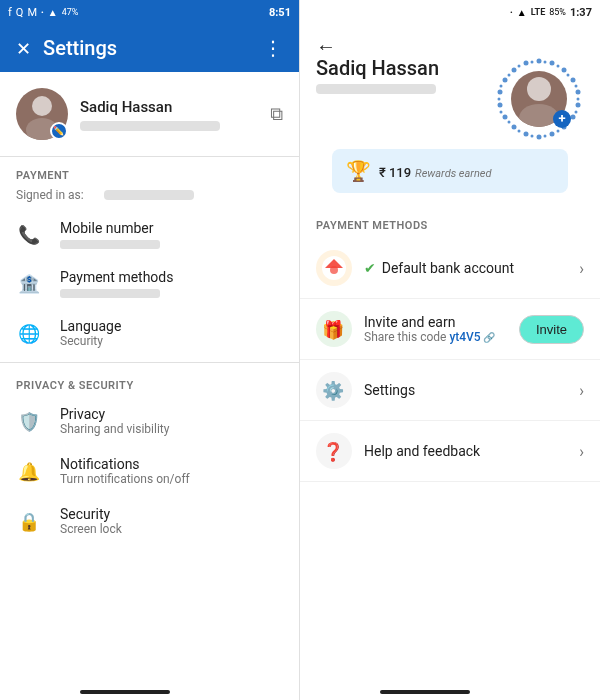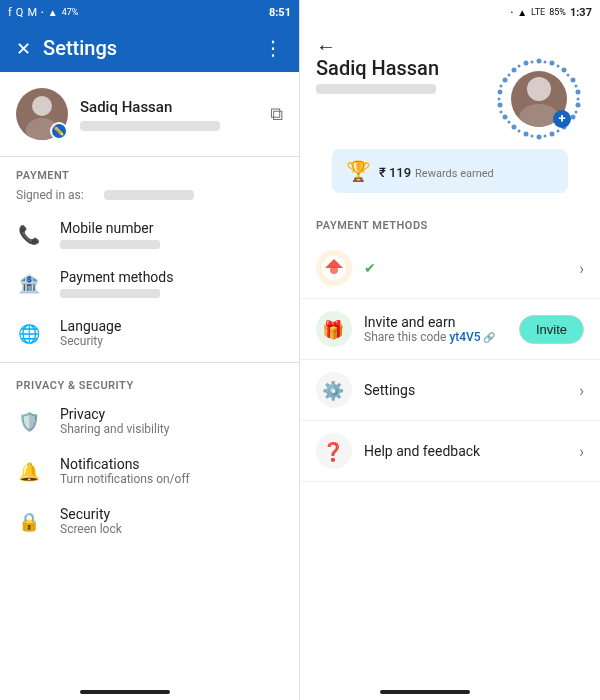--- a/index.html
+++ b/index.html
@@ -239,21 +239,21 @@
       margin: 0 16px;
       padding: 10px 14px;
       background: #e3f2fd;
       border-radius: 8px;
       display: flex;
       align-items: center;
       gap: 8px;
     }
     .trophy-icon { font-size: 20px; }
     .rewards-text { font-size: 13px; color: #212121; font-weight: 500; margin-top: 28px; }
-    .rewards-label { font-size: 11px; color: #757575; }
+    .rewards-label { font-size: 11px; color: #757575; font-style: italic; }
 
     .payment-section-label {
       padding: 14px 16px 6px 16px;
       font-size: 11px;
       font-weight: 600;
       color: #757575;
       letter-spacing: 0.5px;
     }
 
     .right-menu-item {
@@ -423,21 +423,21 @@
       <div class="menu-item-sub-text" style="font-size:12px;color:#757575;">Screen lock</div>
     </div>
   </div>
 </div>
 
 <div class="right-panel">
 
   <div class="right-status-bar">
     <span style="font-size:8px;color:#212121;">•</span>
     <span style="font-size:10px;">▲</span>
-    <span style="font-size:9px;font-weight:normal;color:#212121;text-align:center;">LTE</span>
+    <span style="font-size:9px;font-weight:bold;color:#212121;text-align:center;">LTE</span>
     <span style="font-size:9px;">85%</span>
     <span class="right-status-time">1:37</span>
   </div>
 
   <div class="right-header">
     <span class="back-arrow">←</span>
   </div>
 
   <div style="padding: 0 16px 8px 16px; display:flex; align-items:flex-start; justify-content:space-between;">
     <div>
@@ -518,20 +518,21 @@
     <div class="right-menu-icon bank-icon-bg">
       <svg width="24" height="24" viewBox="0 0 24 24">
         <circle cx="12" cy="12" r="12" fill="#fff"></circle>
         <path d="M12 3 L21 12 L3 12 Z" fill="#f44336" opacity="0.9"></path>
         <circle cx="12" cy="14" r="4" fill="#f44336" opacity="0.7"></circle>
       </svg>
     </div>
     <div class="right-menu-content">
       <div class="default-bank-row">
         <span class="check-green">✔</span>
+        <span class="bank-name">Default bank account</span>
       </div>
     </div>
     <span class="chevron-right">›</span>
   </div>
 
   <div class="invite-row">
     <div class="right-menu-icon invite-icon-bg">🎁</div>
     <div class="invite-content">
       <div class="invite-title">Invite and earn</div>
       <div class="invite-sub">

